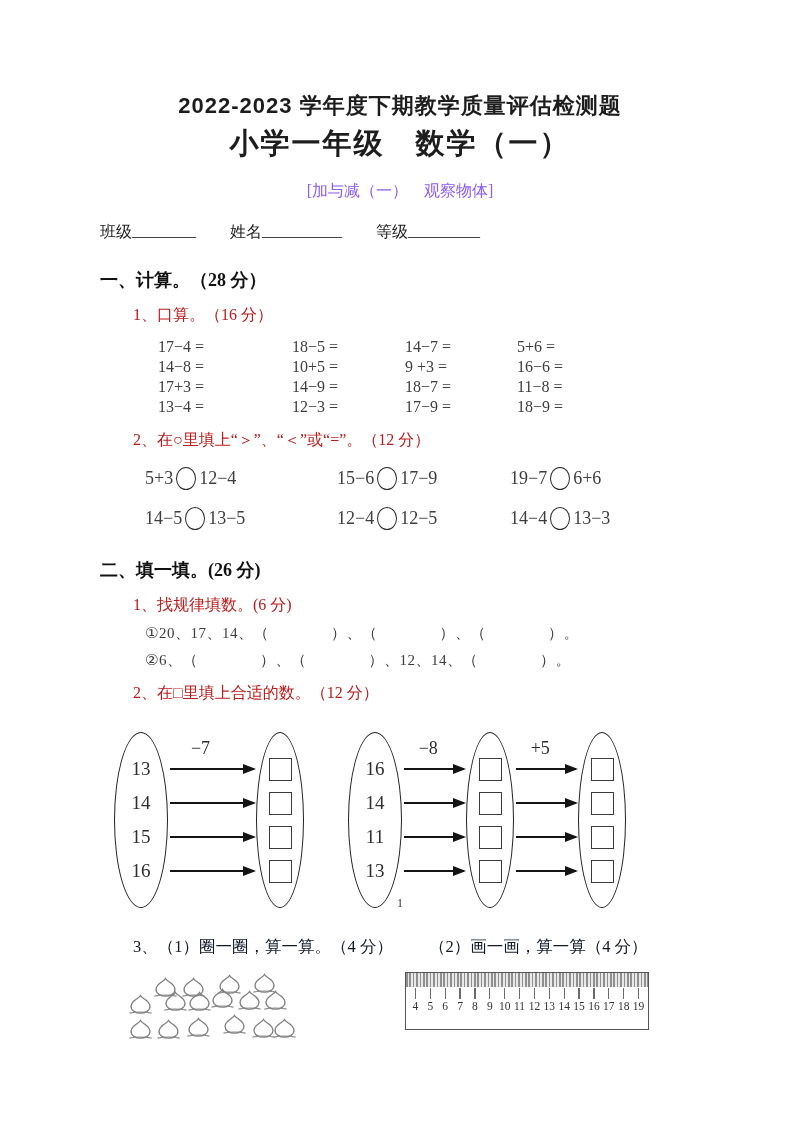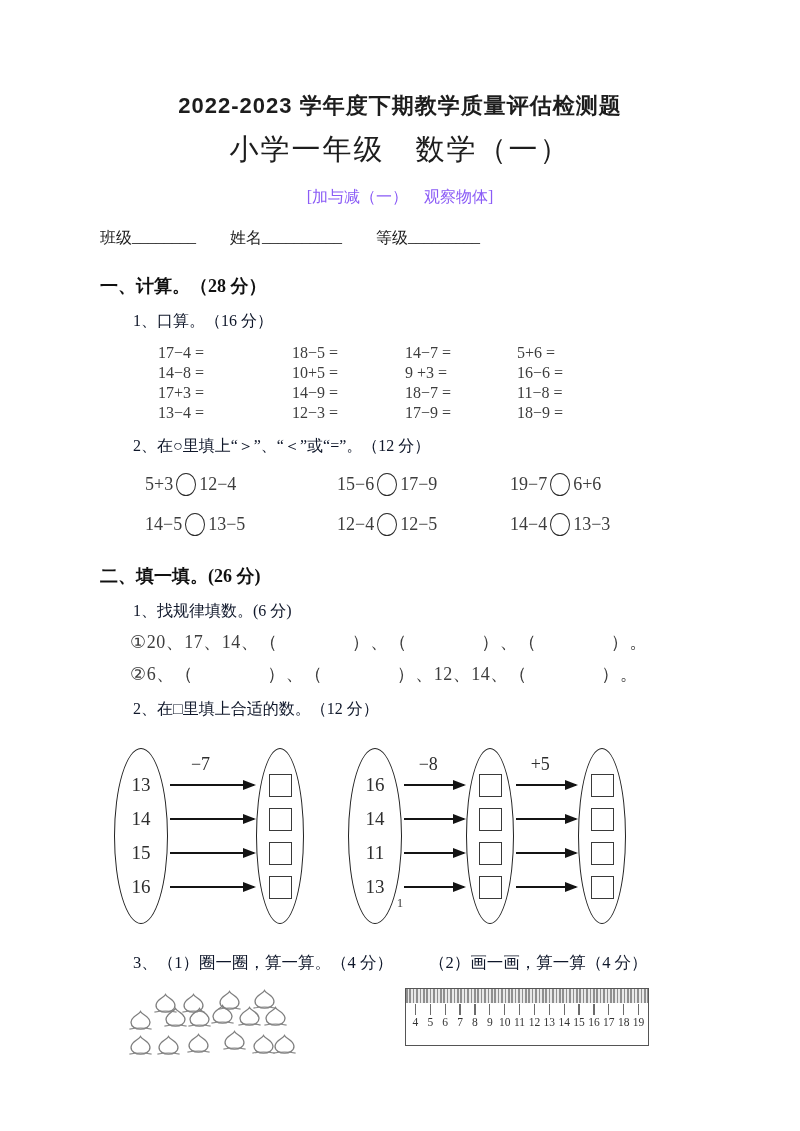--- a/index.html
+++ b/index.html
@@ -20,36 +20,36 @@
   .page{position:relative;width:800px;height:965px;padding:93px 100px 0 100px;}
 
   
   .hdr{text-align:center;}
   .hdr-title{
     font-family:"Liberation Sans","DejaVu Sans",sans-serif;
     font-weight:bold;font-size:22px;letter-spacing:1px;line-height:1.15;
   }
   .hdr-subtitle{
     font-family:"Liberation Sans","DejaVu Sans",sans-serif;
-    font-weight:normal;font-size:29px;letter-spacing:2px;margin-top:16px;line-height:1.1;
+    font-weight:bold;font-size:29px;letter-spacing:2px;margin-top:10px;line-height:1.1;
   }
   .hdr-topic{font-size:16px;margin-top:21px;color:#8b5cf6;}
   .hdr-fields{
     margin-top:20px;font-size:16px;
     display:flex;justify-content:flex-start;gap:34px;
   }
   .field{white-space:nowrap;}
   .blank{letter-spacing:0;display:inline-block;transform:translateY(-1px);}
 
   
   .sec-title{
     font-family:Liberation Serif, serif;
     font-weight:bold;font-size:18px;margin-top:25px;color:#111;
   }
-  .sub-title{font-size:16px;margin-top:13px;margin-left:33px;color:#0f172a;}
+  .sub-title{font-size:16px;margin-top:13px;margin-left:33px;color:#b91c1c;}
 
   
   .oral-grid{
     margin:11px 0 0 58px;
     display:grid;grid-template-columns:134px 113px 112px 110px;
     row-gap:0;font-size:16px;color:var(--ink-soft);
   }
   .oral-grid .prob{line-height:20px;}
 
   
@@ -59,21 +59,21 @@
     row-gap:11px;font-size:18px;color:var(--ink-soft);
   }
   .cmp-item{display:flex;align-items:center;line-height:29px;}
   .circle{
     display:inline-block;width:20px;height:23px;
     border:1.8px solid var(--line);border-radius:50%;
     margin:0 3px;flex:none;
   }
 
   
-  .pattern-line{font-size:18px;margin:8px 0 0 30px;color:var(--ink-soft);letter-spacing:.5px;}
+  .pattern-line{font-size:15px;margin:8px 0 0 45px;color:var(--ink-soft);letter-spacing:.5px;}
 
   
   .diagrams{display:flex;gap:44px;margin:26px 0 0 14px;height:180px;}
   .diagram{display:flex;align-items:center;}
   .oval{
     border:1.6px solid #222;border-radius:50%;
     height:176px;display:flex;flex-direction:column;justify-content:center;align-items:center;
     background:#fff;flex:none;
   }
   .oval .row{height:34px;display:flex;align-items:center;justify-content:center;}

